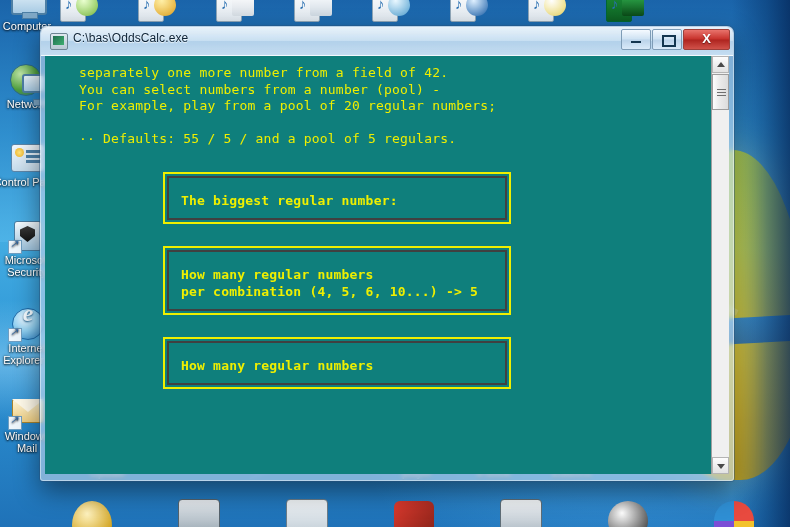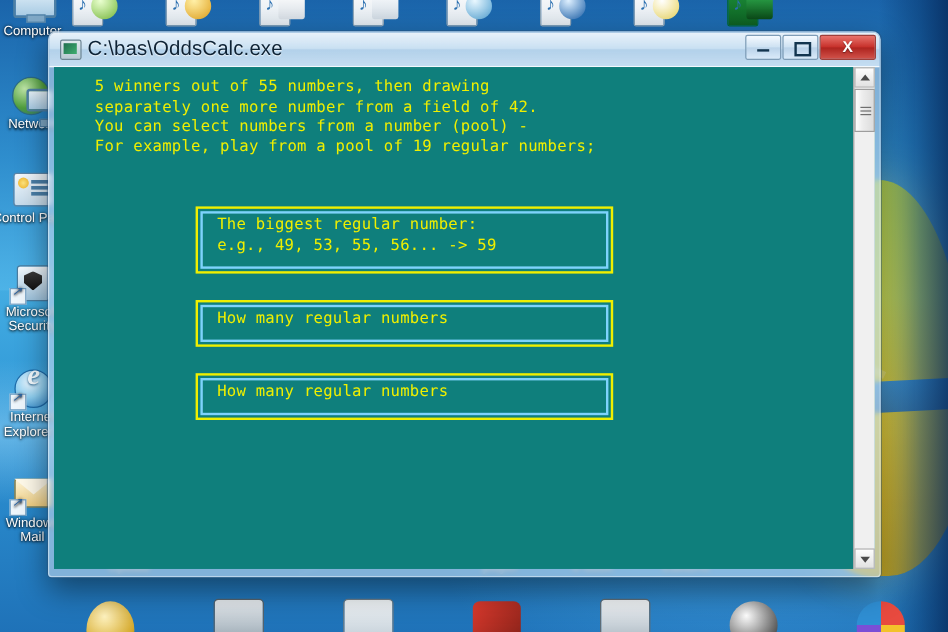--- a/index.html
+++ b/index.html
@@ -93,21 +93,21 @@
     box-shadow:0 0 0 1px rgba(40,80,120,.45),0 10px 26px rgba(0,0,0,.45);
     backdrop-filter:blur(2px);
     overflow:hidden;}
   #titlebar{position:relative;height:28px;
     background:linear-gradient(180deg,rgba(248,252,255,.88) 0%,rgba(222,238,250,.78) 48%,rgba(198,222,242,.72) 52%,rgba(214,233,248,.8) 100%);
     border-bottom:1px solid rgba(255,255,255,.5);}
   #titleicon{position:absolute;left:9px;top:6px;width:16px;height:15px;
     background:linear-gradient(180deg,#dfe9ef,#b9c9d3);border:1px solid #6d8593;border-radius:2px;}
   #titleicon:after{content:"";position:absolute;left:2px;top:2px;width:11px;height:9px;
     background:linear-gradient(135deg,#1f6f50,#3fae70);}
-  #titletext{position:absolute;left:32px;top:4px;font-size:17px;color:#0d2235;
+  #titletext{position:absolute;left:32px;top:4px;font-size:12px;color:#0d2235;
     letter-spacing:.1px;text-shadow:0 1px 1px rgba(255,255,255,.85);white-space:nowrap;}
   .wbtns{position:absolute;right:3px;top:2px;display:flex;gap:1px;}
   .wbtn{width:28px;height:19px;border:1px solid #7e9cb6;border-radius:2px;position:relative;
     background:linear-gradient(180deg,rgba(246,251,255,.95),rgba(206,226,242,.92) 48%,rgba(186,210,232,.92) 52%,rgba(220,236,250,.95));}
   .wbtn.close{width:45px;border-color:#9d3f3a;
     background:linear-gradient(180deg,#e8736c,#c7312b 48%,#ae241f 52%,#d1524a);}
   .wbtn .m{position:absolute;left:9px;top:11px;width:10px;height:2px;background:#13354f;}
   .wbtn .sq{position:absolute;left:9px;top:5px;width:10px;height:8px;border:2px solid #13354f;}
   .wbtn .x{position:absolute;left:0;right:0;top:1px;text-align:center;font-size:13px;font-weight:bold;color:#fff;
     text-shadow:0 1px 1px rgba(0,0,0,.45);font-family:"Liberation Sans",sans-serif;}
@@ -115,21 +115,21 @@
   #winbody{position:relative;height:418px;margin:0 4px 0 4px;display:flex;
     background:#0f7f7c;}
   #console{flex:1;position:relative;background:#0f7f7c;overflow:hidden;
     font-family:"DejaVu Sans Mono","Liberation Mono",monospace;}
   #conpad{padding:9px 0 0 34px;}
   .cline{color:#efef00;font-size:13px;line-height:16.6px;white-space:pre;letter-spacing:.2px;}
   .cspacer{height:16.6px;}
 
   .qbox{position:relative;width:340px;margin:14px 0 0 84px;
     border:2px solid #efef00;padding:2px;background:#0f7f7c;}
-  .qbox .inner{border:2px solid #7dd3fc;padding:1px 0 9px 12px;}
+  .qbox .inner{border:2px solid #404040;padding:14px 0 9px 12px;font-weight:bold;}
   .qbox .cline{font-size:13px;line-height:17px;}
 
   
   #vscroll{width:17px;background:#f0f0f0;border-left:1px solid #a0a0a0;position:relative;}
   .sbtn{height:17px;width:17px;position:relative;
     background:linear-gradient(180deg,#fdfdfd,#e2e2e2);border:1px solid #b4b4b4;box-sizing:border-box;}
   .sbtn.bot{position:absolute;bottom:0;left:0;}
   .arrow{position:absolute;left:4px;width:0;height:0;border-left:4px solid transparent;border-right:4px solid transparent;}
   .arrow.up{top:5px;border-bottom:5px solid #4a4a4a;}
   .arrow.dn{top:6px;border-top:5px solid #4a4a4a;}
@@ -265,44 +265,44 @@
       <div class="wbtn close">
           <span class="x">X</span>
         </div>
     </div>
   </div>
 
   <div id="winbody">
 
     <div id="console">
       <div id="conpad">
-        <div class="cline">5 winners out of 55 numbers, then drawing</div>
         <div class="cline">separately one more number from a field of 42.</div>
         <div class="cline">You can select numbers from a number (pool) -</div>
-        <div class="cline">For example, play from a pool of 19 regular numbers;</div>
+        <div class="cline">For example, play from a pool of 20 regular numbers;</div>
         <div class="cspacer"></div>
+        <div class="cline">·· Defaults: 55 / 5 / and a pool of 5 regulars.</div>
 
         <div class="qbox" style="margin-top:24px;">
           <div class="inner">
             <div class="cline">The biggest regular number:</div>
-            <div class="cline">e.g., 49, 53, 55, 56... -&gt; 59</div>
+          </div>
+        </div>
+
+        <div class="qbox" style="margin-top:22px;">
+          <div class="inner">
+            <div class="cline">How many regular numbers</div>
+            <div class="cline">per combination (4, 5, 6, 10...) -&gt; 5</div>
           </div>
         </div>
 
         <div class="qbox" style="margin-top:22px;">
           <div class="inner">
             <div class="cline">How many regular numbers</div>
           </div>
         </div>
-
-        <div class="qbox" style="margin-top:22px;">
-          <div class="inner">
-            <div class="cline">How many regular numbers</div>
-          </div>
-        </div>
       </div>
     </div>
 
     <div id="vscroll">
       <div class="sbtn">
           <span class="arrow up"></span>
         </div>
       <div id="thumb"></div>
       <div class="sbtn bot">
           <span class="arrow dn"></span>

